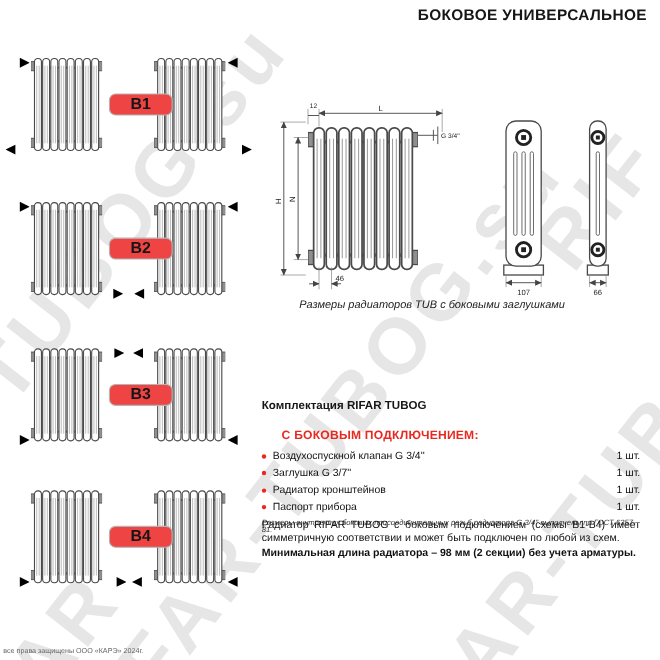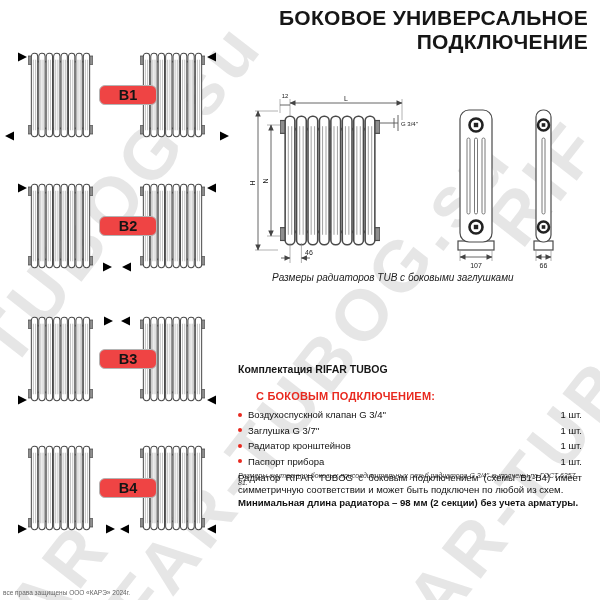--- a/index.html
+++ b/index.html
@@ -11,21 +11,21 @@
   
   .wm-layer { position:absolute; inset:0; z-index:0; overflow:hidden; }
   .wm {
     position:absolute; font-weight:800; font-size:72px; letter-spacing:6px;
     color:rgba(90,90,90,0.15); white-space:nowrap;
     transform:rotate(-52deg); transform-origin:0 0;
   }
   
   .title {
     position:absolute; top:6px; right:12px; z-index:2; text-align:right;
-    font-weight:800; font-size:21px; line-height:1.12; letter-spacing:0.3px; color:#161616;margin-left:34px;
+    font-weight:800; font-size:14px; line-height:1.12; letter-spacing:0.3px; color:#161616;margin-left:34px;
   }
   
   .scheme { position:absolute; left:0; width:234px; height:96px; z-index:1; }
   .rad { position:absolute; top:0; width:65px; height:96px; }
   .rad-l { left:28px; } .rad-r { left:140px; }
   .scheme-label {
     position:absolute; left:99px; top:38px; width:58px; height:20px; background:#ef4444;
     border:1.2px solid #b4b4b4; border-radius:6px; display:flex; align-items:center;
     justify-content:center; font-weight:800; font-size:14.5px; color:#151515;
   }
@@ -107,21 +107,20 @@
 <div class="wm-layer">
   <div class="wm" style="left:-40px; top:330px;">TUBOG.su</div>
   <div class="wm" style="left:40px; top:660px;">RIFAR-TUBOG.su</div>
   <div class="wm" style="left:310px; top:690px;">RIFAR-TUBO</div>
   <div class="wm" style="left:470px; top:210px;">RIF</div>
   <div class="wm" style="left:-90px; top:700px;">RIFAR</div>
 </div>
 
 <div class="title">
   <div>БОКОВОЕ УНИВЕРСАЛЬНОЕ</div>
-  <div>ПОДКЛЮЧЕНИЕ</div>
 </div>
 
 <div class="scheme" style="top:47px;">
   <svg class="rad rad-l" viewBox="0 0 70 96">
       <use href="#radsym"></use>
     </svg>
   <svg class="rad rad-r" viewBox="0 0 70 96">
       <use href="#radsym"></use>
     </svg>
   <div class="scheme-label">B1</div>

